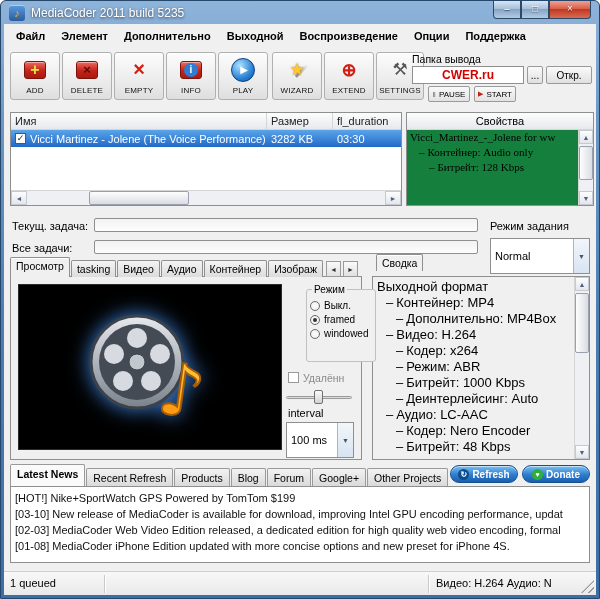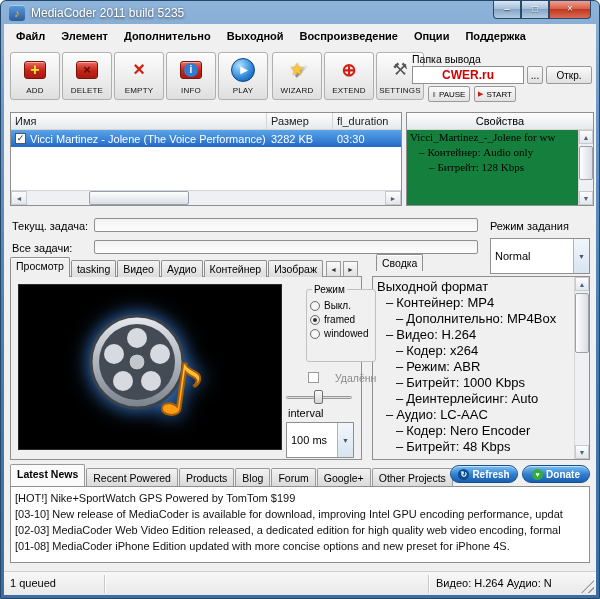--- a/index.html
+++ b/index.html
@@ -138,22 +138,22 @@
 
   .grp { position:absolute; left:282px; top:260px; width:70px; height:78px;
     border:1px solid #c0c0c0; border-radius:3px; z-index:3; padding:2px 3px; background:#f0f0f0;margin-left:20px; }
   .grp legend { font-size:10px; padding:0 2px; margin-left:2px; }
   .ropt { display:flex; align-items:center; gap:4px; font-size:10px; margin:3px 0; white-space:nowrap; }
   .radio { width:10px; height:10px; border:1px solid #6a6a6a; border-radius:50%;
     background:radial-gradient(#fff,#e8e8e8); position:relative; flex:0 0 auto; }
   .radio.sel::after { content:""; position:absolute; left:2px; top:2px; width:4px; height:4px;
     border-radius:50%; background:#333; }
   .cbx { width:11px; height:11px; border:1px solid #999; background:#fff; flex:0 0 auto; }
-  .remote { position:absolute; left:284px; top:348px; display:flex; align-items:flex-start; gap:16px;
-    color:#8a8a8a; font-size:10.5px; z-index:3;margin-left:20px; }
+  .remote { position:absolute; left:284px; top:348px; display:flex; align-items:flex-start; gap:4px;
+    color:#8a8a8a; font-size:10.5px; z-index:3; }
   .slider { position:absolute; left:282px; top:366px; width:66px; height:14px; z-index:3; }
   .strack { position:absolute; left:0; right:0; top:6px; height:3px;
     background:#dcdcdc; border:1px solid #9a9a9a; border-radius:2px; }
   .sthumb { position:absolute; left:28px; top:0; width:9px; height:14px;
     background:linear-gradient(#fafafa,#cfd4da); border:1px solid #707070; border-radius:2px; }
   .ilabel { position:absolute; left:284px; top:383px; font-size:11px; z-index:3; }
 
   .tree { position:absolute; left:370px; top:255px; width:200px; height:179px; overflow:hidden; z-index:3; }
   .trow { height:16px; line-height:16px; font-size:13px; white-space:nowrap; overflow:hidden; }
   .sumscroll { position:absolute; left:570px; top:253px; width:15px; height:182px;
@@ -439,21 +439,21 @@
       <span class="sba">▲</span>
       <span class="vtrack">
           <span class="vthumb" style="height:60px"></span>
         </span>
       <span class="sba">▼</span>
     </div>
 
     
     <div class="ntabs">
       <span class="ntab active">Latest News</span>
-      <span class="ntab">Recent Powered</span>
+      <span class="ntab">Recent Refresh</span>
       <span class="ntab">Products</span>
       <span class="ntab">Blog</span>
       <span class="ntab">Forum</span>
       <span class="ntab">Google+</span>
       <span class="ntab">Other Projects</span>
     </div>
     <div class="pill" style="left:446px">
       <i class="bico r">↻</i>
       <span>Refresh</span>
     </div>

